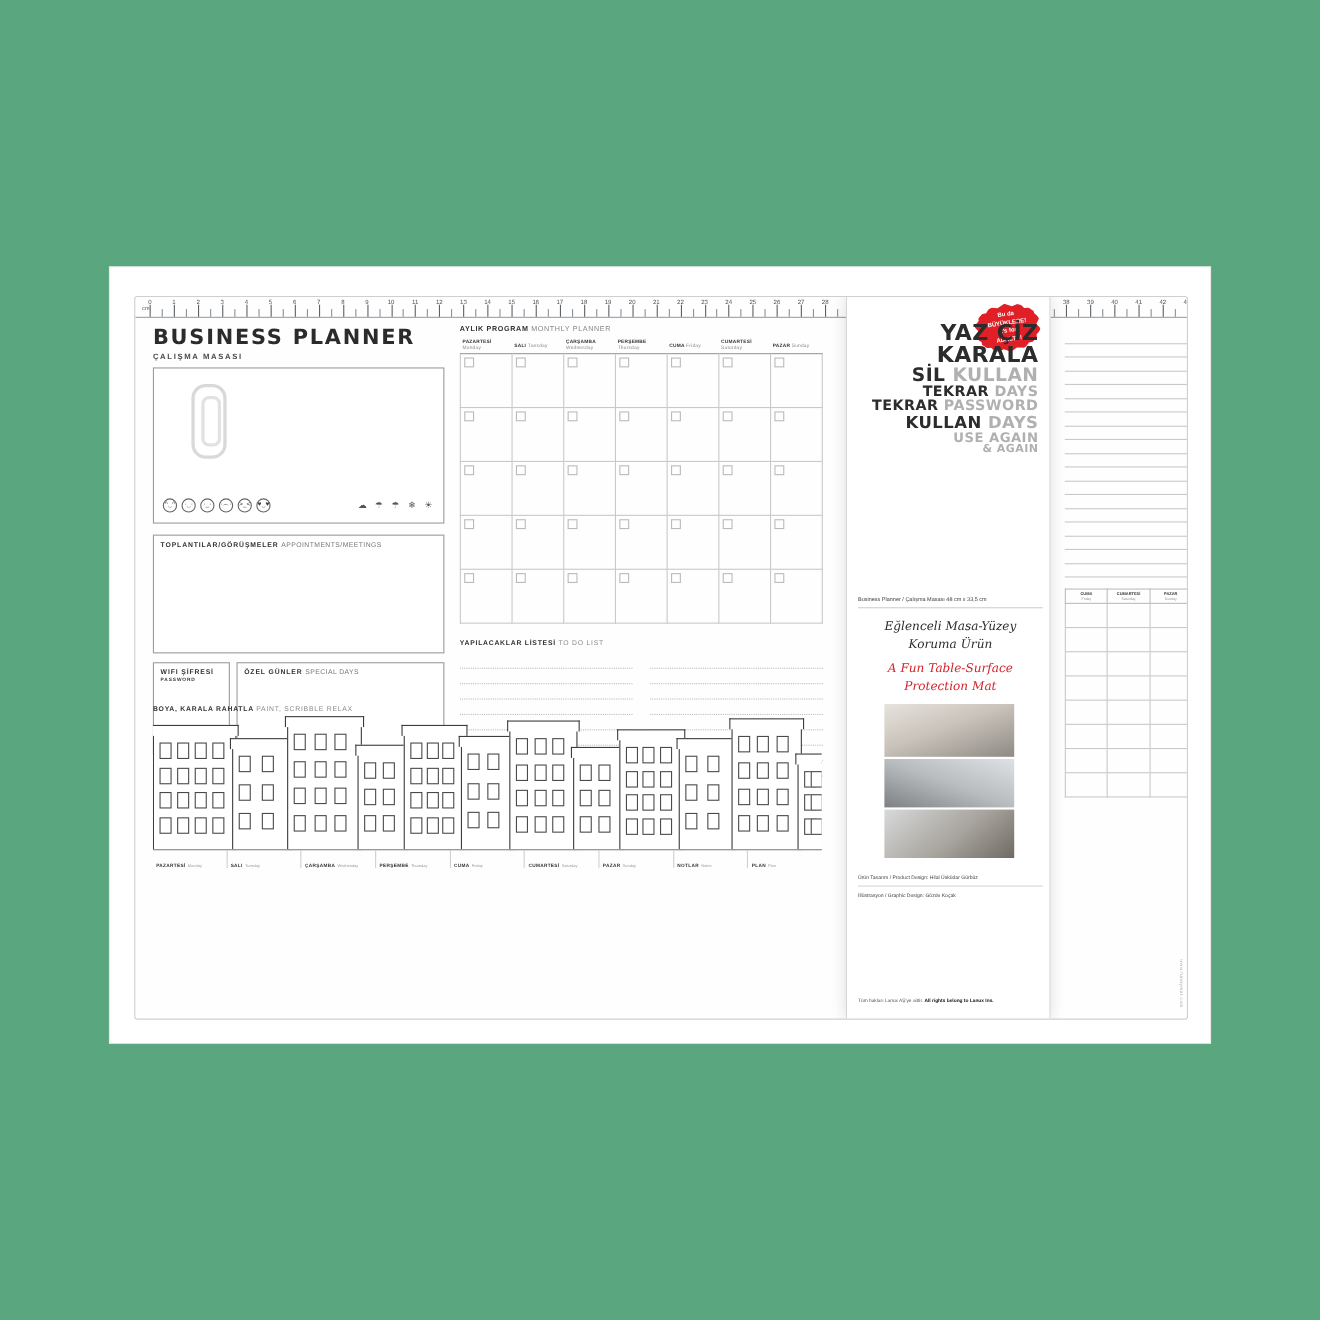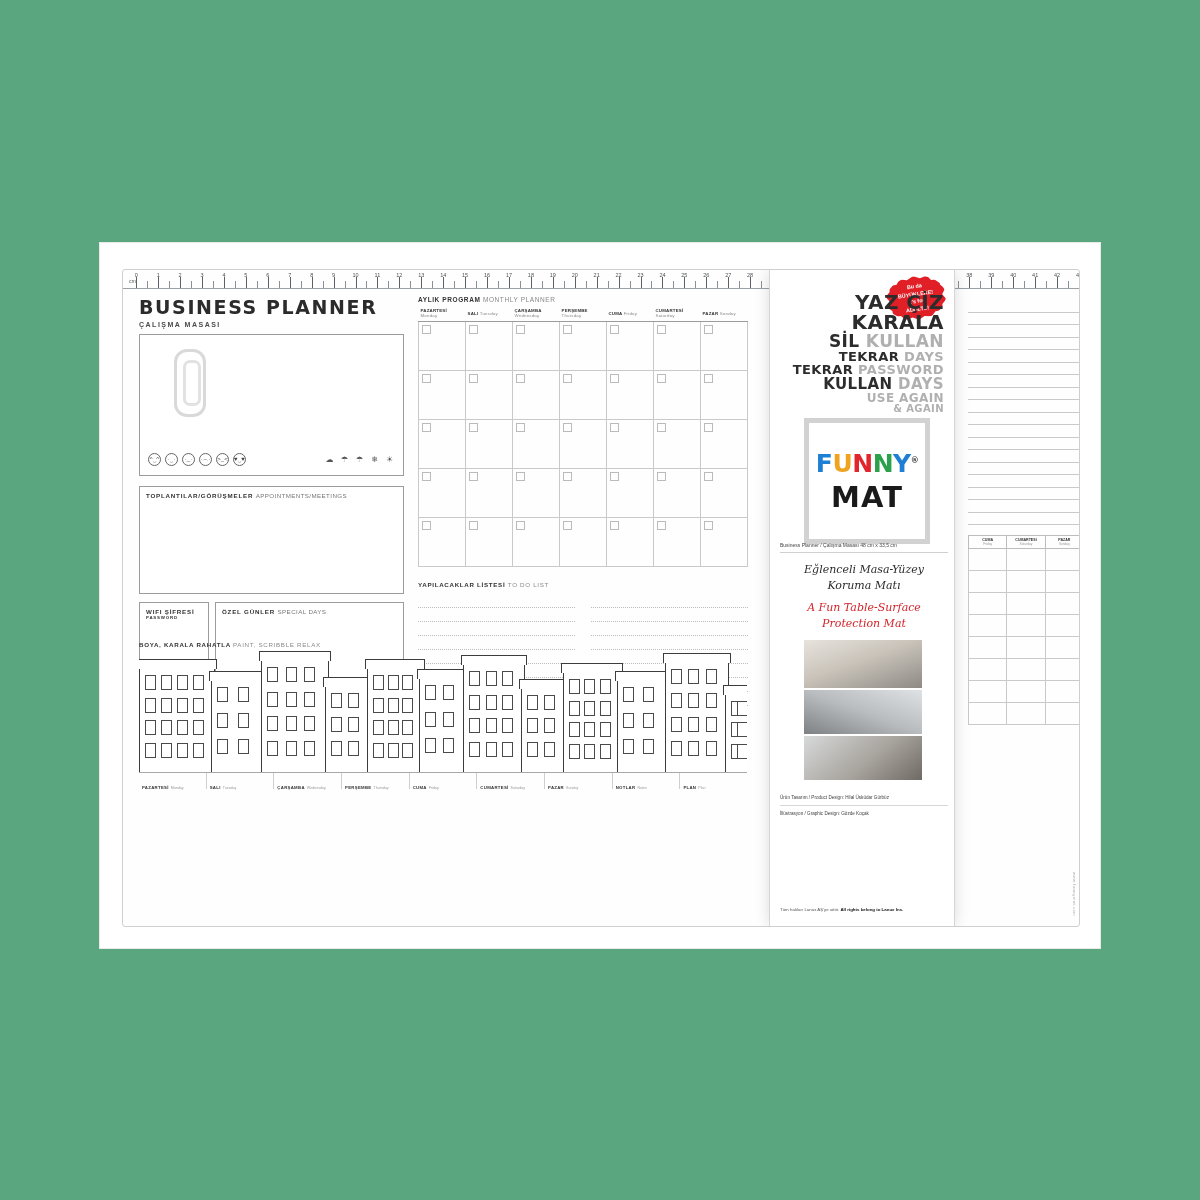--- a/index.html
+++ b/index.html
@@ -798,32 +798,26 @@
           <div class="l" style="font-size: 20px;"><span>YAZ ÇİZ</span> </div>
           <div class="l" style="font-size: 20px;"><span>KARALA</span> </div>
           <div class="l" style="font-size: 17px;"><span>SİL</span> <span class="gray">KULLAN</span></div>
           <div class="l" style="font-size: 13px;"><span>TEKRAR</span> <span class="gray">DAYS</span></div>
           <div class="l" style="font-size: 13px;"><span>TEKRAR</span> <span class="gray">PASSWORD</span></div>
           <div class="l" style="font-size: 15px;"><span>KULLAN</span> <span class="gray">DAYS</span></div>
           <div class="l" style="font-size: 12px;"><span class="gray">USE AGAIN</span></div>
           <div class="l" style="font-size: 10px;"><span class="gray">&amp; AGAIN</span></div>
         </div>
 
-      <div class="logo-box">
-        <div class="logo-funny">
-          <span>F</span><span>U</span><span>N</span><span>N</span><span>Y</span><sup>®</sup>
-        </div>
-        <div class="logo-mat">MAT</div>
-      </div>
 
       <div class="band-spec">Business Planner / Çalışma Masası   48 cm x 33,5 cm</div>
 
       <div class="band-tr">
         <div>Eğlenceli Masa-Yüzey</div>
-        <div>Koruma Matı</div>
+        <div>Koruma Ürün</div>
       </div>
       <div class="band-en">
         <div>A Fun Table-Surface</div>
         <div>Protection Mat</div>
       </div>
 
       <div class="photos">
         <div class="ph ph1"></div>
         <div class="ph ph2"></div>
         <div class="ph ph3"></div>

